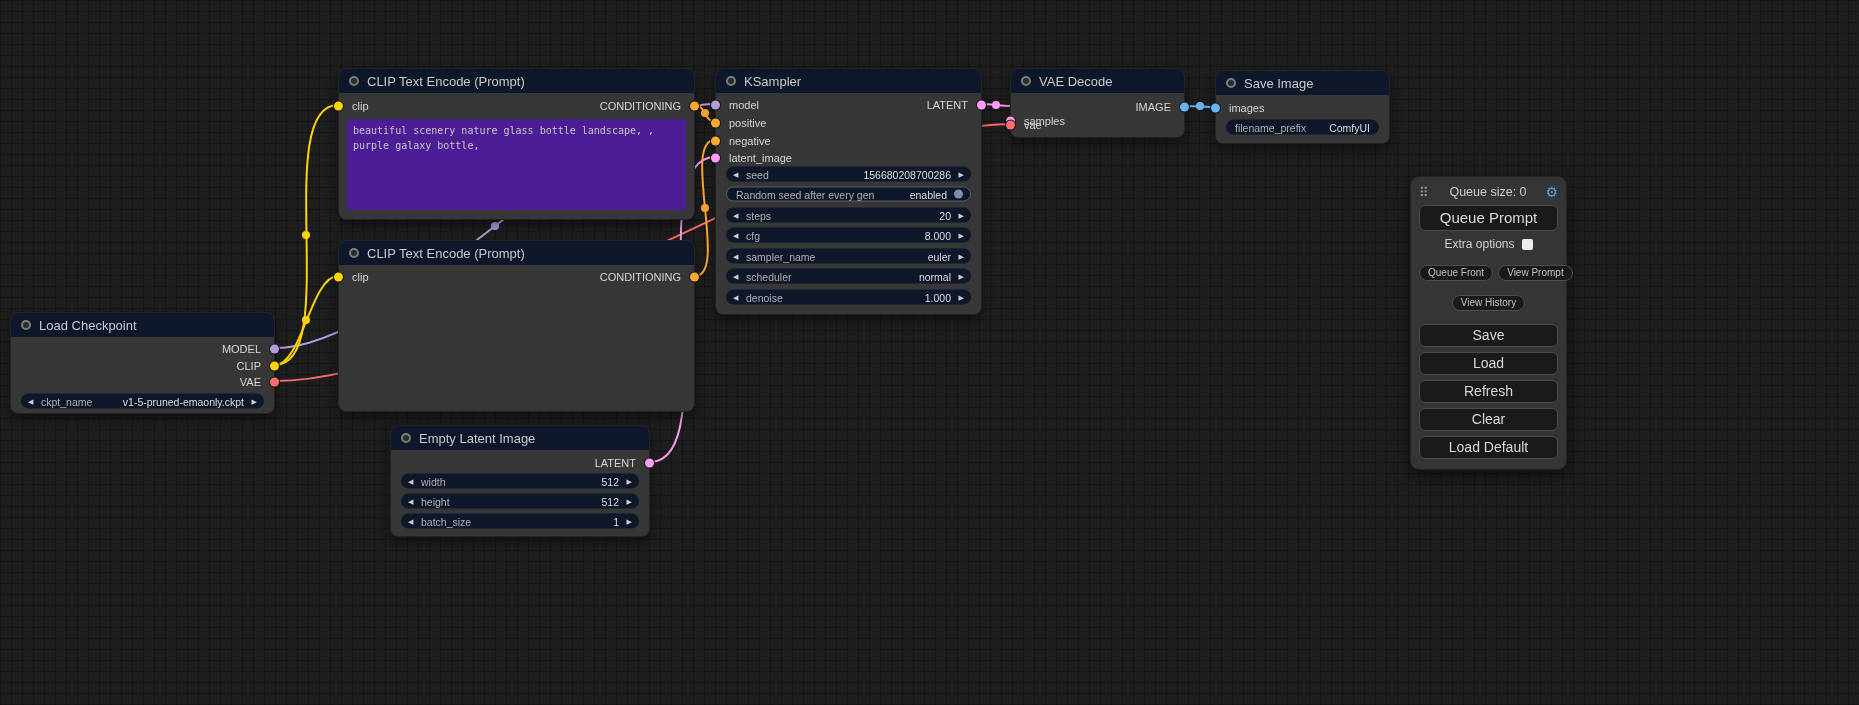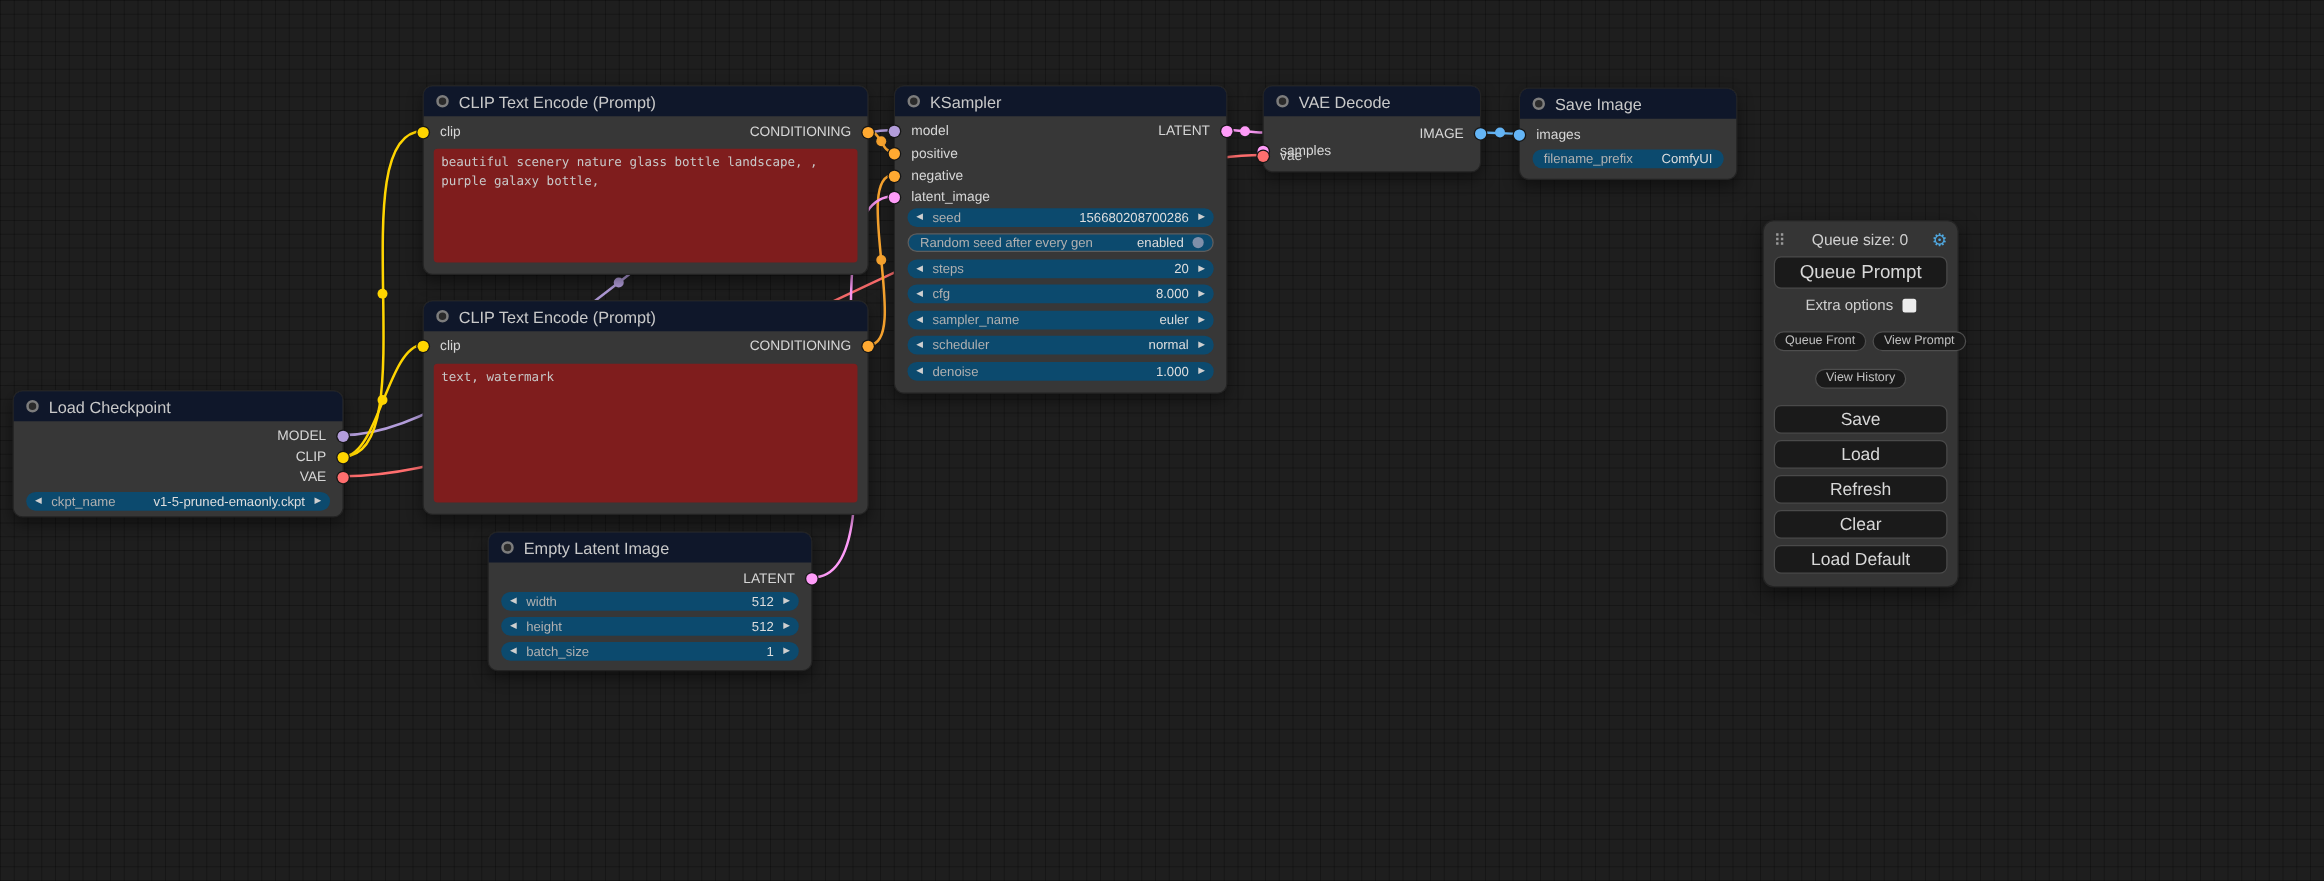--- a/index.html
+++ b/index.html
@@ -36,33 +36,33 @@
   }
   .slot.in{left:0;padding-left:13px;}
   .slot.out{right:0;padding-right:13px;}
   .slot-dot{
     position:absolute;width:9px;height:9px;border-radius:50%;
     top:50%;transform:translateY(-50%);box-shadow:0 0 0 1px #161616;
   }
   .slot.in .slot-dot{left:-5px;}
   .slot.out .slot-dot{right:-5px;}
   .widget{
-    position:absolute;left:10px;right:10px;height:15px;background:#0c4a6e;
+    position:absolute;left:10px;right:10px;height:15px;background:#0f172a;
     border-radius:8px;display:flex;align-items:center;
     font-size:10.5px;padding:0 7px;transform:translateY(-50%);box-sizing:border-box;
     cursor:pointer;
   }
   .widget.toggle{border:1px solid #5d5d5d;}
   .widget .arr{font-size:7px;color:#cfcfcf;width:11px;flex:none;line-height:1;}
   .widget .arr:last-child{text-align:right;}
   .w-label{color:#b0b0b0;margin-left:2px;white-space:nowrap;}
   .w-value{margin-left:auto;margin-right:2px;color:#dddddd;white-space:nowrap;}
   .toggle-dot{width:9px;height:9px;border-radius:50%;margin-left:5px;flex:none;}
   .node-text{
-    position:absolute;left:8px;right:8px;background:#7f1d1d;border-radius:3px;
+    position:absolute;left:8px;right:8px;background:#4c1d95;border-radius:3px;
     color:#c8c8c8;font-family:"DejaVu Sans Mono", monospace;font-size:10px;
     line-height:1.5;padding:4px 6px;white-space:pre-wrap;word-break:break-word;
     box-sizing:border-box;cursor:text;
   }
   
   .menu{
     position:absolute;left:1410px;top:176px;width:157px;z-index:3;
     background:#353535;border:1px solid #232323;border-radius:9px;
     box-shadow:0 6px 16px rgba(0,0,0,.5);
     padding:6px 8px 10px;box-sizing:border-box;
@@ -168,21 +168,20 @@
     <span>CLIP Text Encode (Prompt)</span>
   </div>
   <div class="slot in" style="top:36px">
     <span class="slot-dot" style="background-color: rgb(255, 213, 0);"></span>
     <span>clip</span>
   </div>
   <div class="slot out" style="top:36px">
     <span>CONDITIONING</span>
     <span class="slot-dot" style="background-color: rgb(255, 169, 49);"></span>
   </div>
-  <div class="node-text" style="top:50px;bottom:9px">text, watermark</div>
 </div>
 
 <div class="node" style="left:390px;top:425px;width:260px;height:112px">
   <div class="node-title">
     <span class="collapse-dot"></span>
     <span>Empty Latent Image</span>
   </div>
   <div class="slot out" style="top:37px">
     <span>LATENT</span>
     <span class="slot-dot" style="background-color: rgb(255, 156, 249);"></span>

